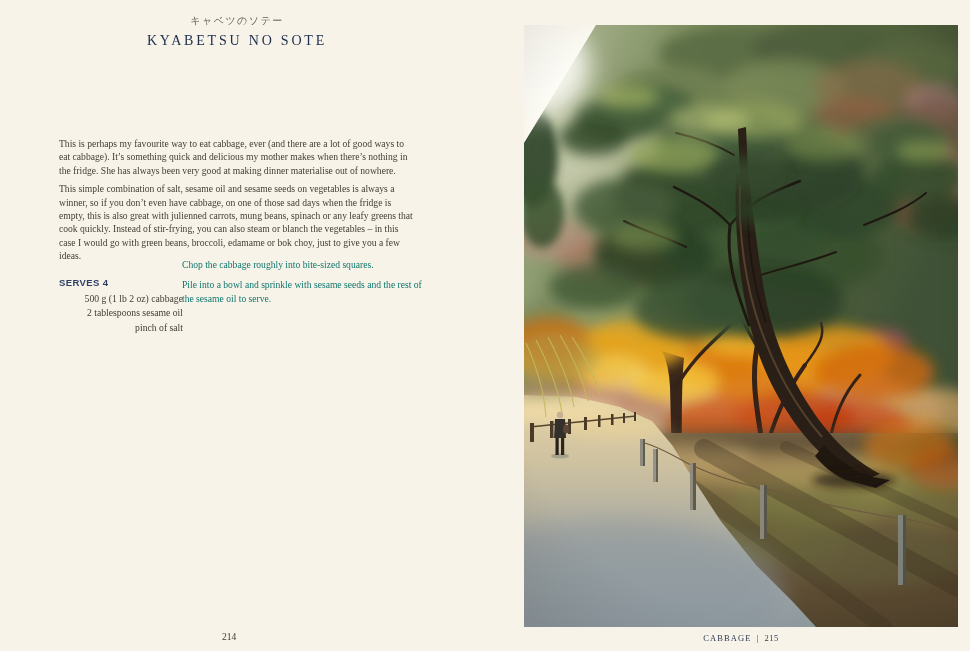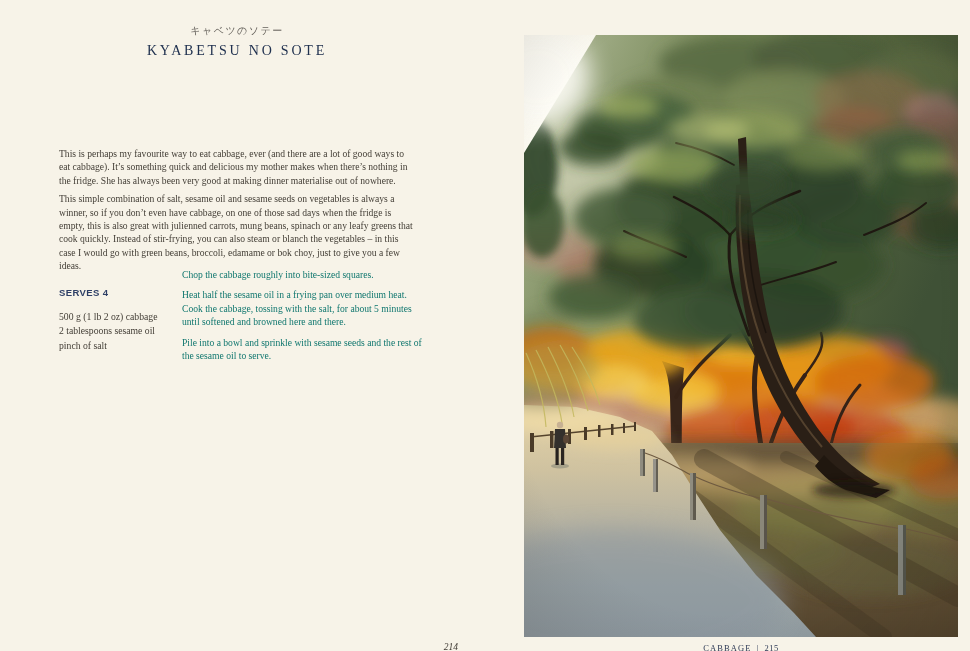--- a/index.html
+++ b/index.html
@@ -2,41 +2,41 @@
 <html><head>
 <meta charset="utf-8">
 <style>
   html,body{margin:0;padding:0;}
   body{
     width:970px;height:651px;overflow:hidden;position:relative;
     background:#f7f3e8;
     font-family:"Liberation Serif",serif;
     -webkit-font-smoothing:antialiased;
   }
-  .page{position:absolute;top:10px;height:523px;}
+  .page{position:absolute;top:0;height:523px;}
   .page-left{left:0;width:490px;}
   .page-right{left:490px;width:480px;}
 
   .rp-header{position:absolute;left:0;top:0;width:474px;text-align:center;}
   .kana{margin-top:14px;font-size:10px;letter-spacing:1.5px;color:#66625c;}
   .title{margin-top:6px;font-size:31px;line-height:32px;letter-spacing:0.8px;color:#20314f;font-weight:normal;}
   .romaji{margin-top:5px;font-size:14px;letter-spacing:2.8px;color:#20314f;}
 
   .intro{position:absolute;left:59px;top:137px;width:358px;color:#423d35;}
   .intro p{margin:0 0 5px 0;font-size:9.6px;line-height:13.4px;}
 
   .serves{font-family:"Liberation Sans",sans-serif;font-weight:bold;font-size:9.5px;letter-spacing:0.4px;color:#2e3f66;}
   .ingredients{position:absolute;left:59px;top:277px;width:124px;}
-  .ingredients ul{list-style:none;margin:12px 0 0 0;padding:0;}
+  .ingredients ul{list-style:none;margin:4px 0 0 0;padding:0;text-align:right;}
   .ingredients li{font-size:9.7px;line-height:14.3px;color:#423d35;padding-left:7px;text-indent:-7px;}
   .method{position:absolute;left:182px;top:258px;width:242px;color:#0f766e;}
   .method p{margin:0 0 7px 0;font-size:9.6px;line-height:13.4px;}
 
   .folio{position:absolute;font-size:9.5px;color:#3f3a33;}
-  .folio-left{left:0;top:632px;width:458px;text-align:right;font-style:italic;}
+  .folio-left{left:0;top:632px;width:458px;text-align:center;}
   .folio-right{left:34px;top:633px;width:434px;text-align:center;color:#2e3a55;
     font-size:8.5px;letter-spacing:1.1px;}
   .folio-right .sep{margin:0 5px;}
   .folio-right .num{letter-spacing:0.5px;}
 
   .photo{position:absolute;left:34px;top:25px;width:434px;height:602px;margin:0;overflow:hidden;}
   .photo svg{display:block;}
 </style>
 </head>
 <body>
@@ -56,21 +56,20 @@
     <div class="serves">SERVES 4</div>
     <ul>
       <li>500 g (1 lb 2 oz) cabbage</li>
       <li>2 tablespoons sesame oil</li>
       <li>pinch of salt</li>
     </ul>
   </div>
 
   <div class="method">
     <p>Chop the cabbage roughly into bite-sized squares.</p>
-    <p>Heat half the sesame oil in a frying pan over medium heat. Cook the cabbage, tossing with the salt, for about 5 minutes until softened and browned here and there.</p>
     <p>Pile into a bowl and sprinkle with sesame seeds and the rest of the sesame oil to serve.</p>
   </div>
 
   <div class="folio folio-left">214</div>
 </div>
 
 <div class="page page-right">
   <figure class="photo">
     <svg width="434" height="602" viewBox="0 0 434 602" xmlns="http://www.w3.org/2000/svg">
       <defs>

